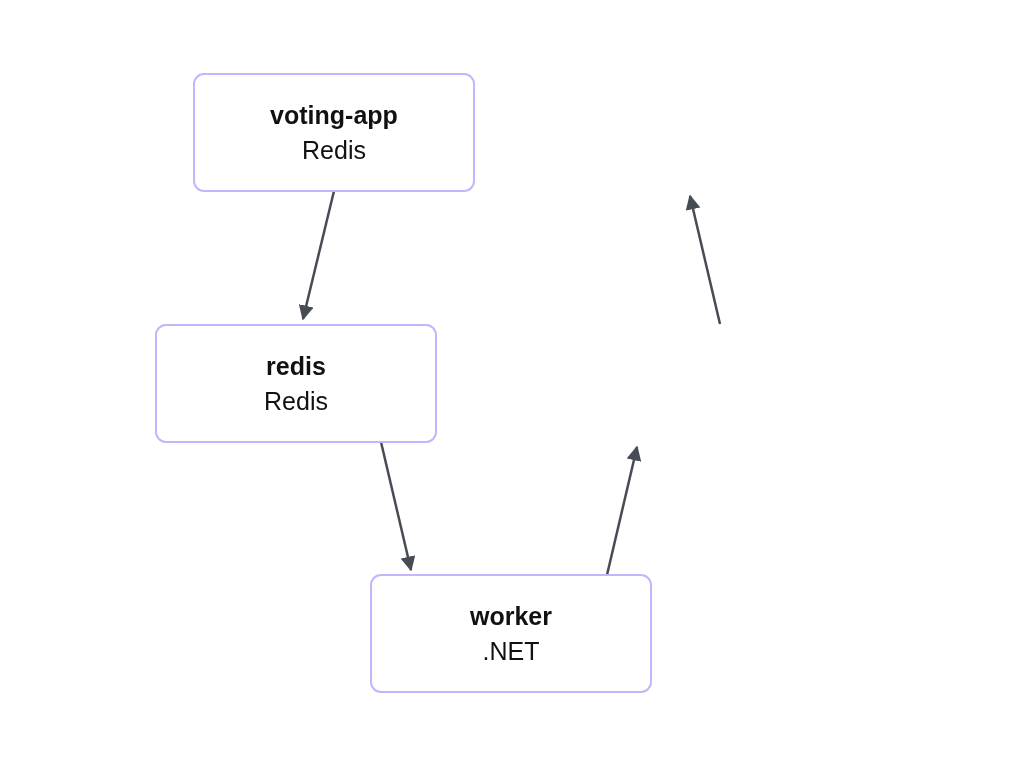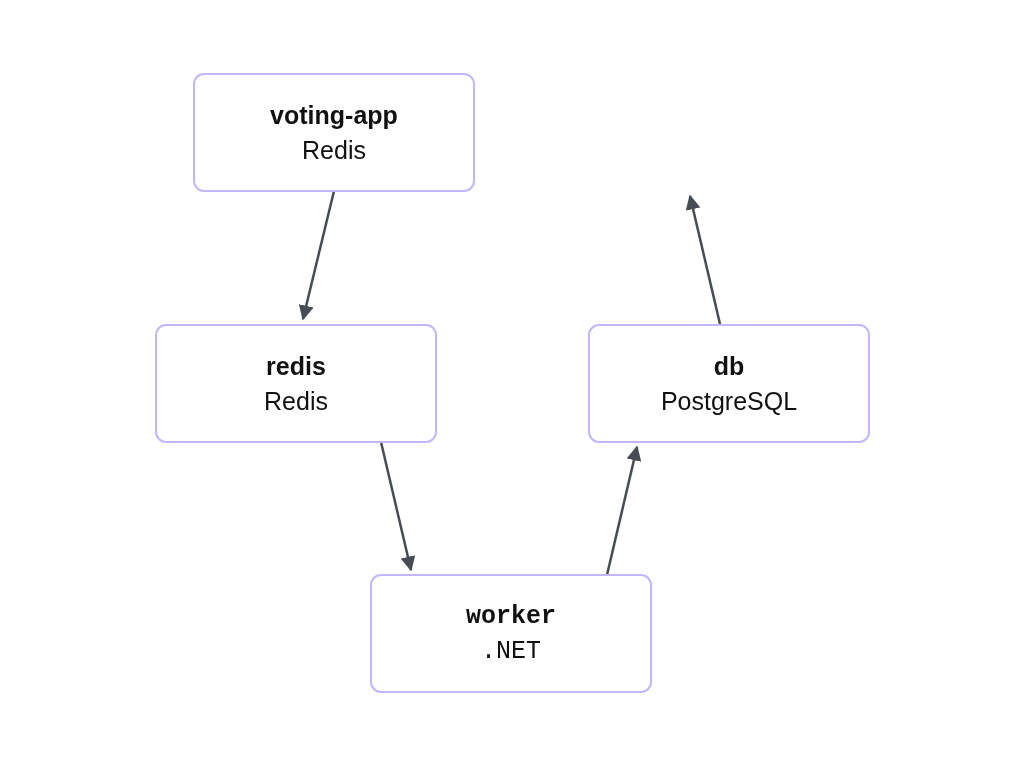--- a/index.html
+++ b/index.html
@@ -37,21 +37,21 @@
     color: #111111;
     font-size: 25px;
     line-height: 35px;
   }
   .node .node-name { font-weight: 700; }
   .node .node-tech { font-weight: 400; }
   #node-voting-app { left: 193px; top: 73px;  }
   #node-result-app { left: 552px; top: 73px;  }
   #node-redis      { left: 155px; top: 324px; }
   #node-db         { left: 588px; top: 324px; }
-  #node-worker     { left: 370px; top: 574px; font-family: Liberation Mono, monospace; }
+  #node-worker     { left: 370px; top: 574px; }
 </style>
 </head>
 <body>
 
 <div class="canvas">
 
   <svg class="edges" width="1024" height="768" viewBox="0 0 1024 768">
     <defs>
       <marker id="arrowhead" viewBox="0 0 10 10" refX="9" refY="5" markerWidth="6" markerHeight="6" orient="auto-start-reverse">
         <path d="M 0 0 L 10 5 L 0 10 z" fill="#474c54"></path>
@@ -67,23 +67,19 @@
     <span class="node-name">voting-app</span>
     <span class="node-tech">Redis</span>
   </div>
 
 
   <div class="node" id="node-redis">
     <span class="node-name">redis</span>
     <span class="node-tech">Redis</span>
   </div>
 
-  <div class="node" id="node-db">
-    <span class="node-name">db</span>
-    <span class="node-tech">PostgreSQL</span>
-  </div>
 
   <div class="node" id="node-worker">
     <span class="node-name">worker</span>
     <span class="node-tech">.NET</span>
   </div>
 
 </div>
 
 </body></html>

